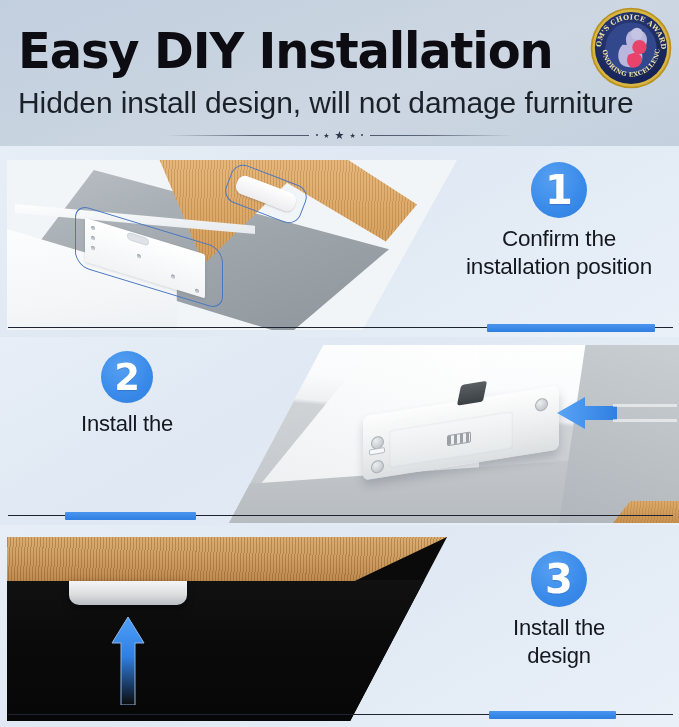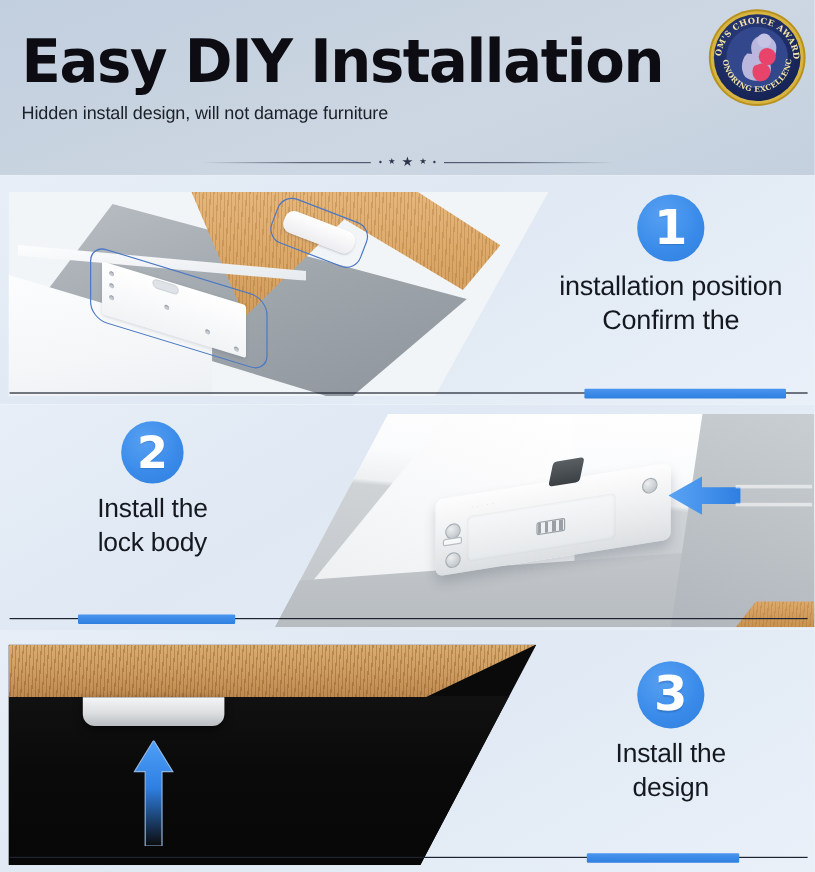--- a/index.html
+++ b/index.html
@@ -40,21 +40,21 @@
     font-family: "DejaVu Sans", sans-serif;
     white-space: nowrap;
     transform: scaleX(0.96);
     transform-origin: left center;
   }
 
   .header-sub {
     position: absolute;
     left: 18px;
     top: 86px;
-    font-size: 15px;
+    font-size: 30px;
     color: #1b2129;
     font-family: "Liberation Sans", sans-serif;
     letter-spacing: -0.1px;
     white-space: nowrap;
   }
 
   
   .badge {
     position: absolute;
     right: 6px;
@@ -491,22 +491,22 @@
         <div class="p1-outline-a"></div>
 
         <div class="p1-catch"></div>
         <div class="p1-outline-b"></div>
       </div>
     </div>
 
     <div class="caption">
       <div class="step-circle">1</div>
       <div class="step-text">
+        <div>Confirm the</div>
         <div>installation position</div>
-        <div>Confirm the</div>
       </div>
     </div>
 
     <div class="rule-row">
       <div class="hairline"></div>
       <div class="bluebar"></div>
     </div>
   </section>
 
   <section class="panel p2">
@@ -543,21 +543,20 @@
           <rect x="56" y="9" width="64" height="3" fill="rgba(255,255,255,0.55)"></rect>
           <rect x="56" y="24" width="64" height="3" fill="rgba(255,255,255,0.55)"></rect>
         </svg>
       </div>
     </div>
 
     <div class="caption">
       <div class="step-circle">2</div>
       <div class="step-text">
         <div>Install the</div>
-        <div>lock body</div>
       </div>
     </div>
 
     <div class="rule-row">
       <div class="hairline"></div>
       <div class="bluebar"></div>
     </div>
   </section>
 
   <section class="panel p3">

